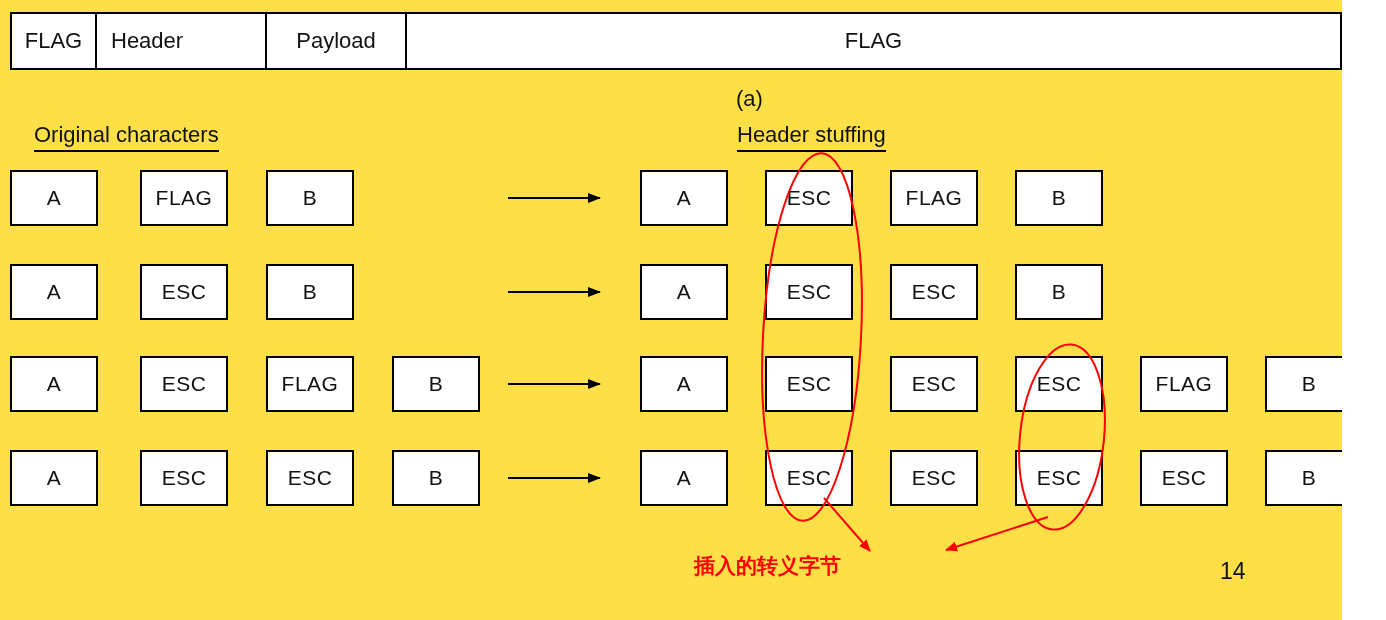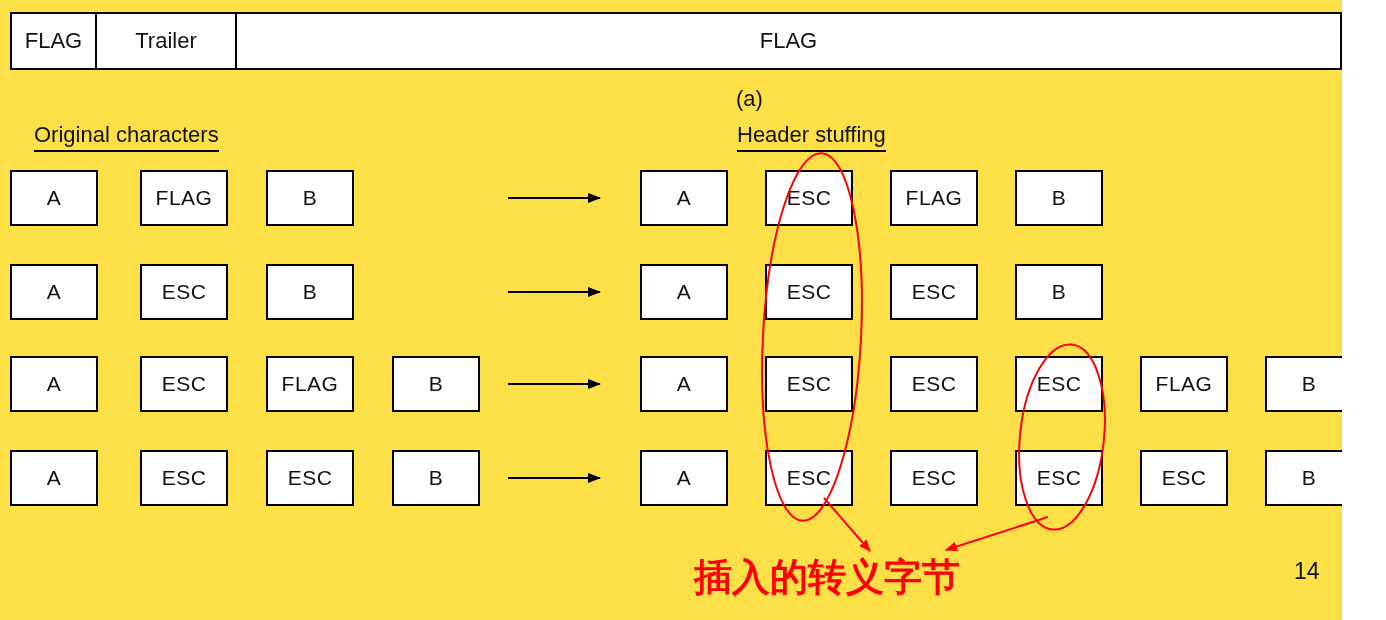--- a/index.html
+++ b/index.html
@@ -26,33 +26,34 @@
   }
   .col-title.orig { left:34px; top:122px; }
   .col-title.after { left:737px; top:122px; }
   .bytebox {
     position:absolute; width:88px; height:56px; border:2px solid #000; background:#fff;
     display:flex; align-items:center; justify-content:center;
     font-size:21px; letter-spacing:0.5px; color:#111;
   }
   .svg-overlay { position:absolute; left:0; top:0; width:1386px; height:620px; pointer-events:none; }
   .annotation-label {
-    position:absolute; left:694px; top:552px; font-size:38px; font-weight:600;
+    position:absolute; left:694px; top:552px; font-size:21px; font-weight:600;
     color:#ff0000; white-space:nowrap; font-family:"DejaVu Sans","Liberation Sans",sans-serif;
   }
-  .page-number { position:absolute; left:1294px; top:558px; font-size:23px; color:#111; }
+  .page-number { position:absolute; left:1220px; top:558px; font-size:23px; color:#111; }
 </style>
 </head>
 <body>
 
 <div class="canvas">
 
   <div class="frame-row">
     <div class="frame-cell" style="width:85px">FLAG</div>
-    <div class="frame-cell" style="width:140px">Trailer</div>
+    <div class="frame-cell hleft" style="width:170px">Header</div>
+    <div class="frame-cell" style="width:140px">Payload</div>
     <div class="frame-cell">FLAG</div>
   </div>
   <div class="frame-tick"></div>
 
   <div class="caption-a">(a)</div>
 
   <div class="col-title orig">Original characters</div>
   <div class="col-title after">Header stuffing</div>
 
   <div class="bytebox" style="left:10px;top:170px">A</div>

